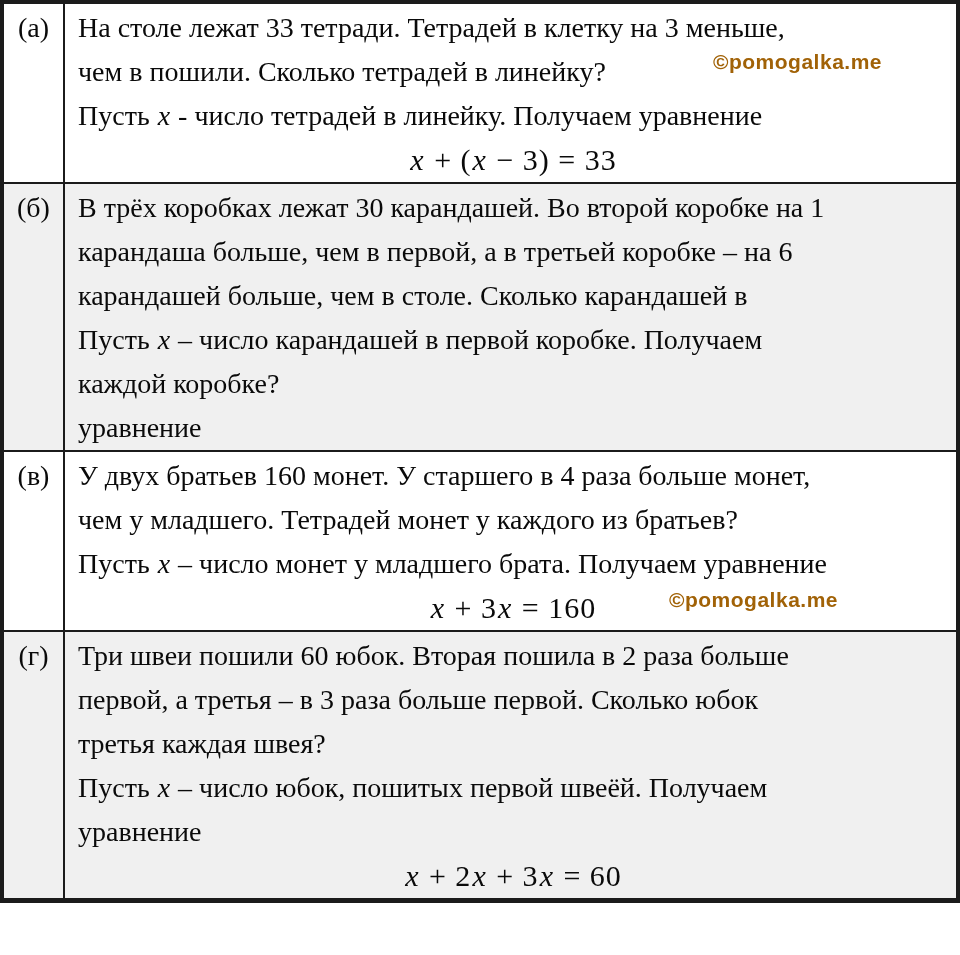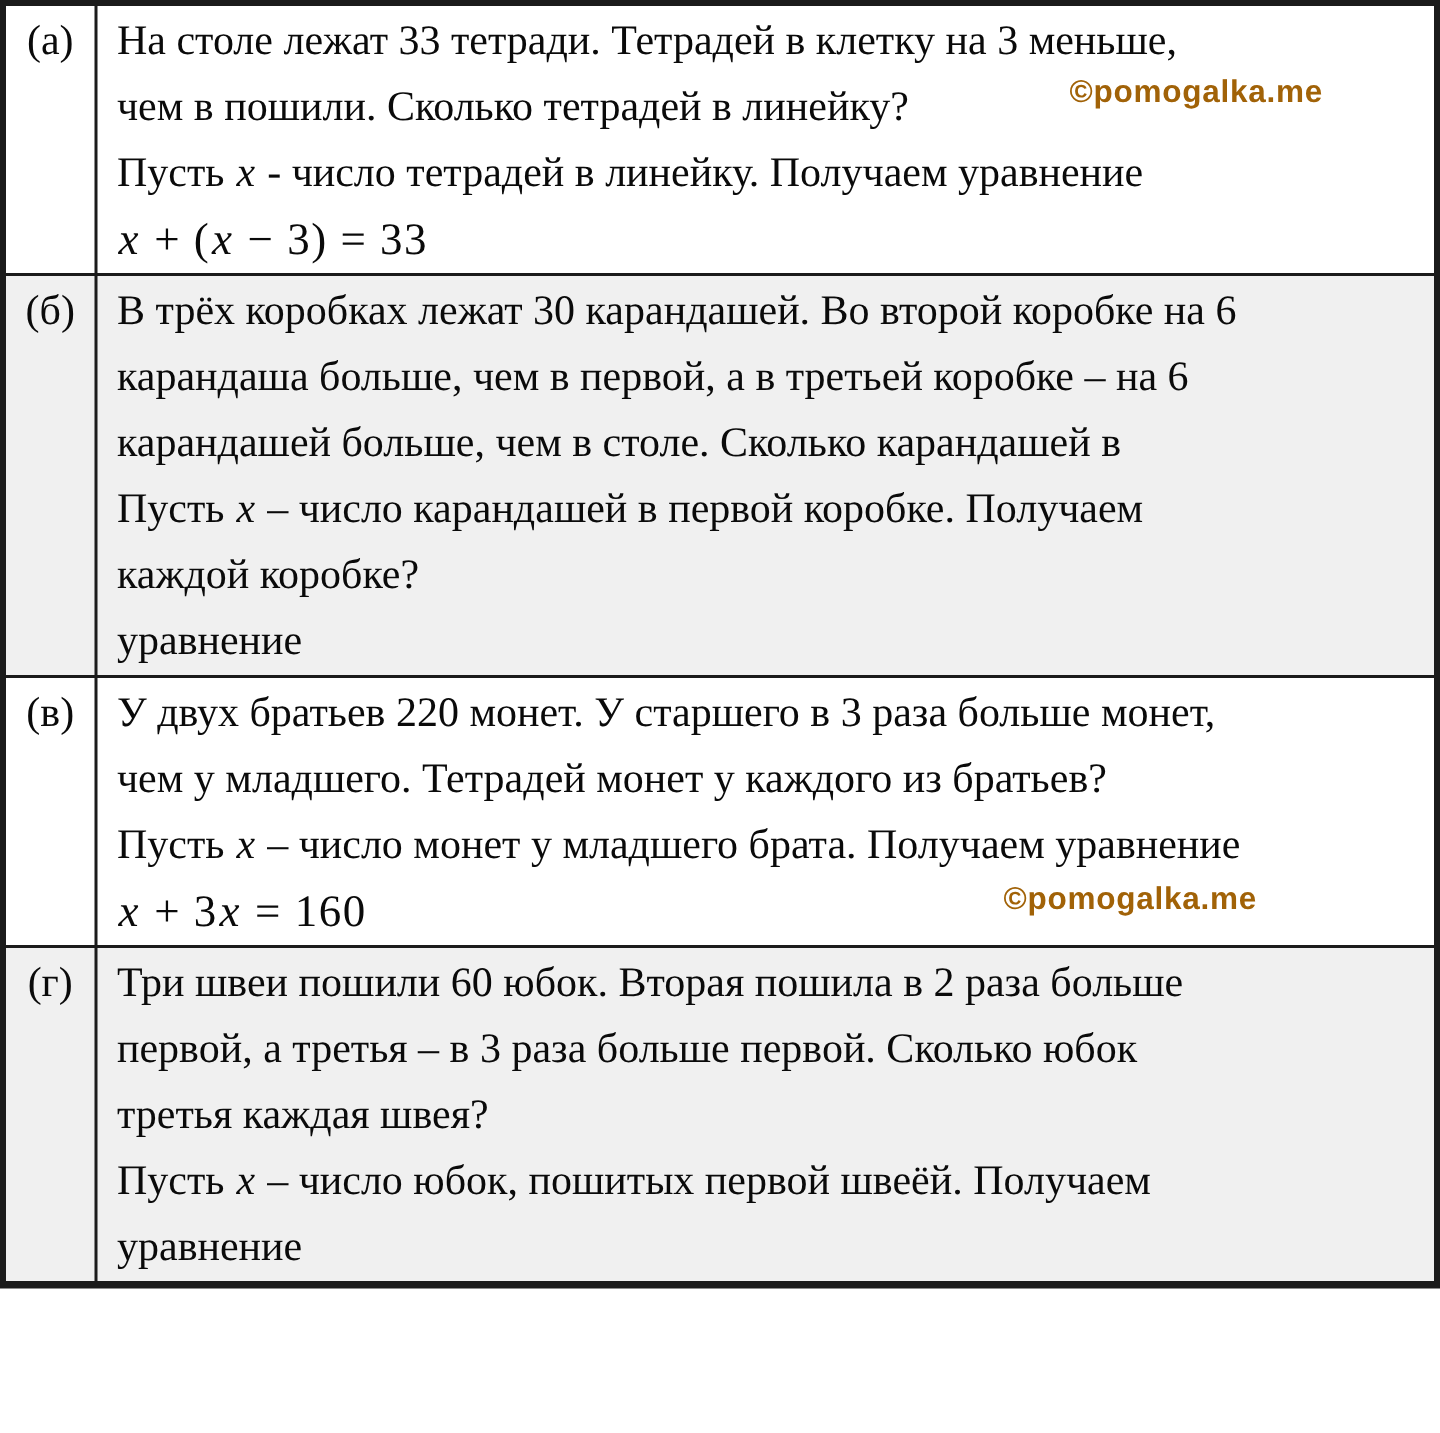--- a/index.html
+++ b/index.html
@@ -37,20 +37,21 @@
   }
   .content-cell {
     flex: 1;
     position: relative;
     padding: 2px 8px 0 13px;
     font-size: 28px;
     line-height: 44px;
   }
   .line { white-space: nowrap; }
   .equation {
+    text-align: center;
     font-size: 30px;
     line-height: 44px;
     letter-spacing: 1px;
   }
   i.var {
     font-style: italic;
     padding: 0 1px;
   }
   .watermark {
     position: absolute;
@@ -78,50 +79,51 @@
         </div>
       <div class="equation"><i class="var">x</i> + (<i class="var">x</i> − 3) = 33</div>
       <span class="watermark top-right">©pomogalka.me</span>
     </div>
   </div>
 
   <div class="row shaded">
     <div class="label-cell">(б)</div>
     <div class="content-cell">
       <div>
-          <div class="line">В трёх коробках лежат 30 карандашей. Во второй коробке на 6</div>
+          <div class="line">В трёх коробках лежат 30 карандашей. Во второй коробке на 1</div>
           <div class="line">карандаша больше, чем в первой, а в третьей коробке – на 6</div>
           <div class="line">карандашей больше, чем в столе. Сколько карандашей в</div>
           <div class="line">Пусть <i class="var">x</i> – число карандашей в первой коробке. Получаем</div>
           <div class="line">каждой коробке?</div>
           <div class="line">уравнение</div>
         </div>
 
     </div>
   </div>
 
   <div class="row">
     <div class="label-cell">(в)</div>
     <div class="content-cell">
       <div>
-          <div class="line">У двух братьев 220 монет. У старшего в 3 раза больше монет,</div>
+          <div class="line">У двух братьев 160 монет. У старшего в 4 раза больше монет,</div>
           <div class="line">чем у младшего. Тетрадей монет у каждого из братьев?</div>
           <div class="line">Пусть <i class="var">x</i> – число монет у младшего брата. Получаем уравнение</div>
         </div>
       <div class="equation"><i class="var">x</i> + 3<i class="var">x</i> = 160</div>
       <span class="watermark beside-equation">©pomogalka.me</span>
     </div>
   </div>
 
   <div class="row shaded">
     <div class="label-cell">(г)</div>
     <div class="content-cell">
       <div>
           <div class="line">Три швеи пошили 60 юбок. Вторая пошила в 2 раза больше</div>
           <div class="line">первой, а третья – в 3 раза больше первой. Сколько юбок</div>
           <div class="line">третья каждая швея?</div>
           <div class="line">Пусть <i class="var">x</i> – число юбок, пошитых первой швеёй. Получаем</div>
           <div class="line">уравнение</div>
         </div>
+      <div class="equation"><i class="var">x</i> + 2<i class="var">x</i> + 3<i class="var">x</i> = 60</div>
 
     </div>
   </div>
 </div>
 
 </body></html>

